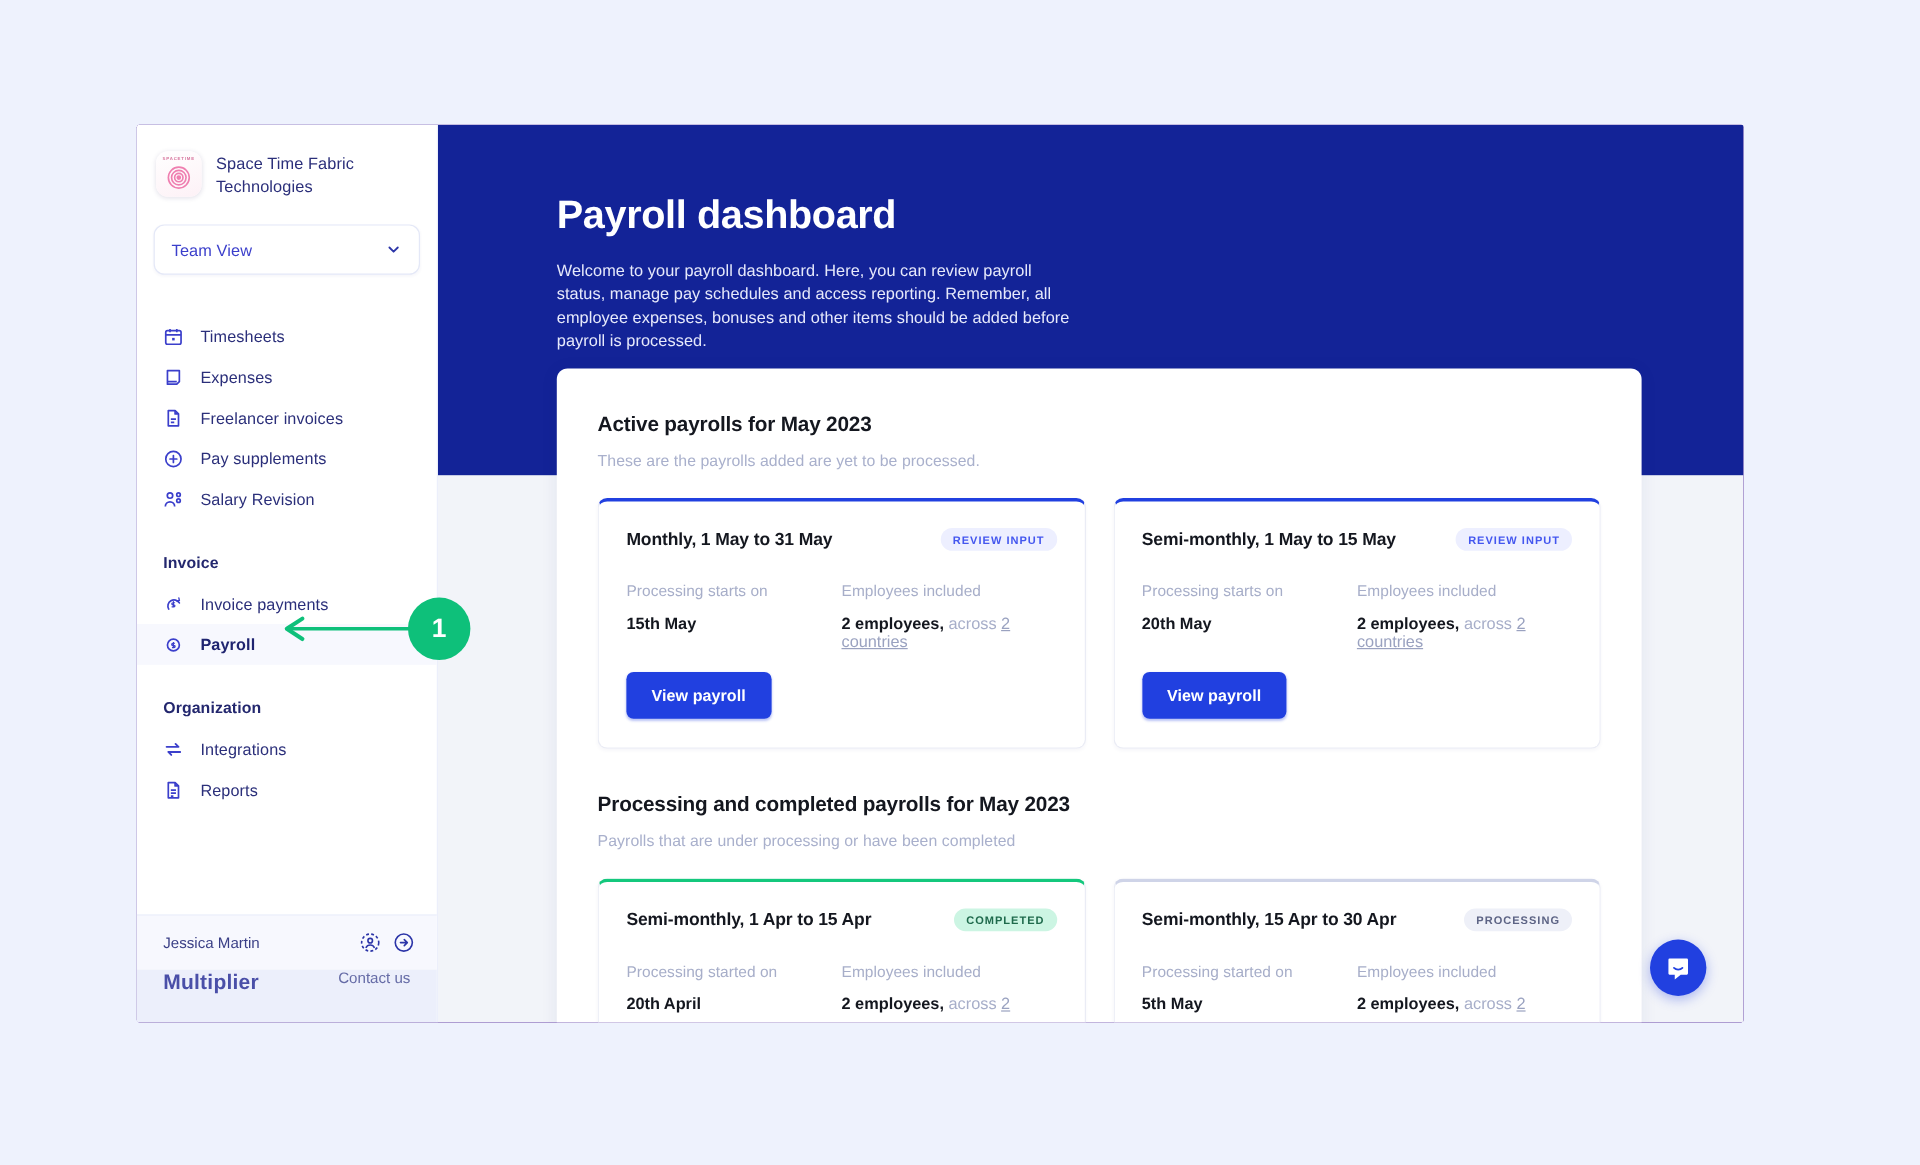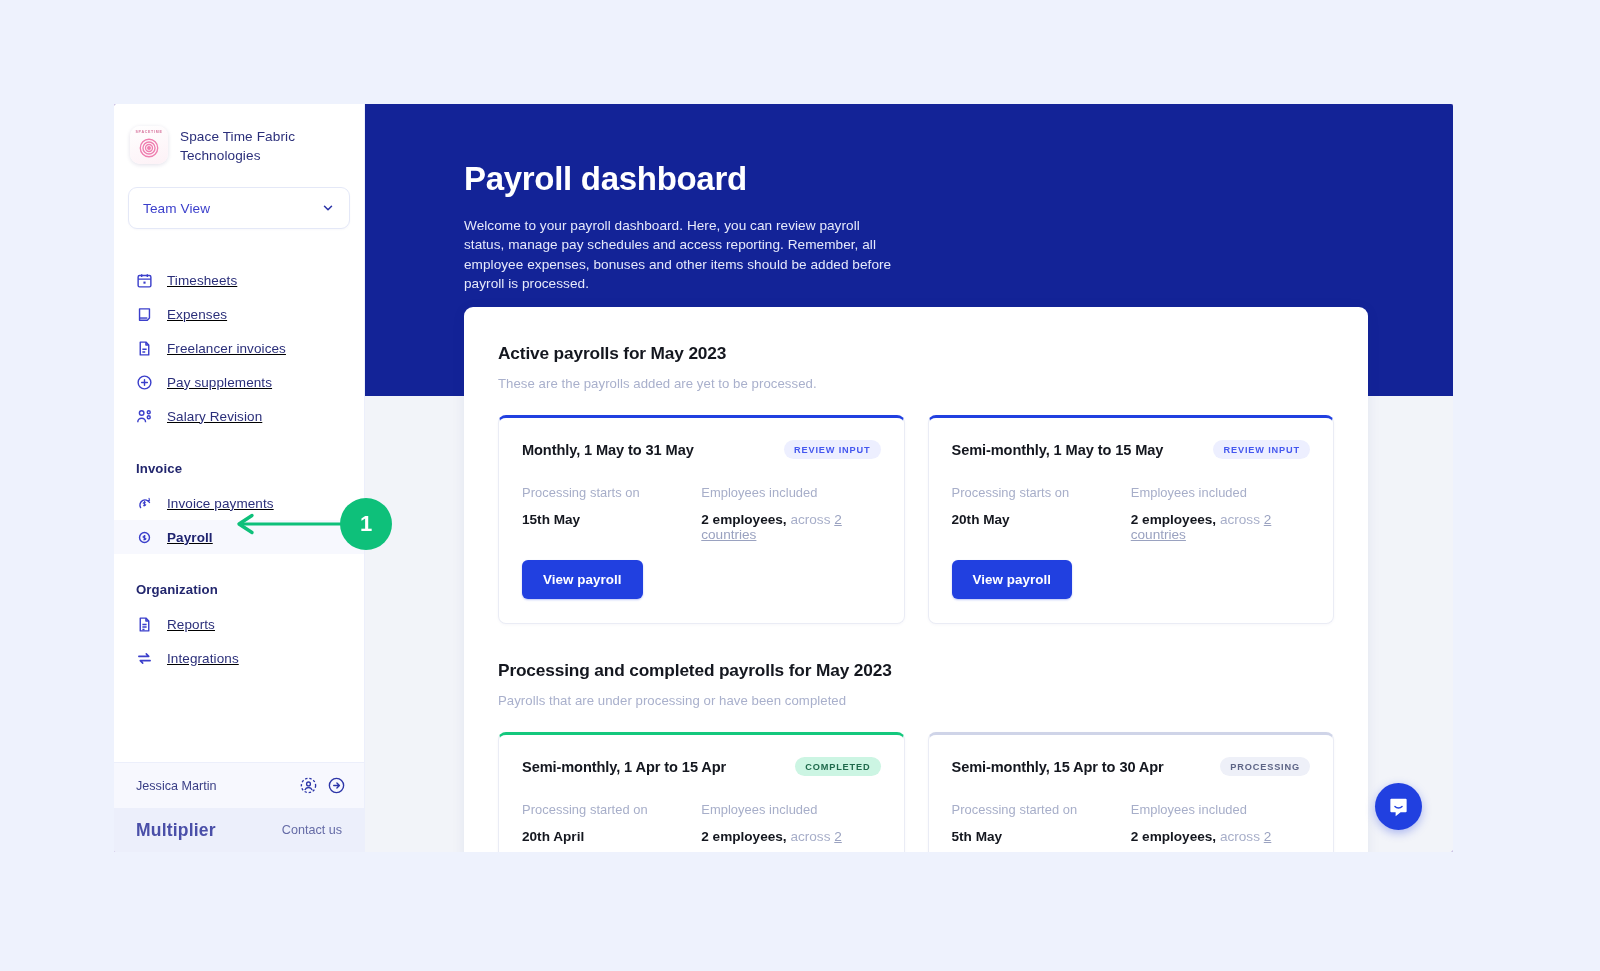--- a/index.html
+++ b/index.html
@@ -65,21 +65,21 @@
   }
   .team-select .tsv {
     flex: 1; font-size: 13.6px; color: #3b3fcb; letter-spacing: .1px;
   }
   .chev { width: 14px; height: 14px; color: #2c35a8; }
 
   .nav { padding-top: 34px; flex: 1; }
   .nav-item {
     display: flex; align-items: center; gap: 14px;
     height: 34px; padding: 0 18px 0 22px;
-    cursor: pointer; position: relative; text-decoration: underline;
+    cursor: pointer; position: relative;
   }
   .nav-item .ic { width: 17px; height: 17px; flex:0 0 17px; color:#3b3fcb; display:flex;align-items:center;justify-content:center;}
   .nav-item .lb { font-size: 13.5px; color: #2b2f7a; letter-spacing: .1px; }
   .nav-item.active { background: #f7f8fe; }
   .nav-item.active .lb { font-weight: 700; color: #1f2470; }
   .nav-gap { height: 28px; }
   .nav-heading {
     font-size: 13.2px; font-weight: 700; color: #23276e;
     padding: 0 22px; margin-bottom: 10px; letter-spacing: .1px;
   }
@@ -88,21 +88,21 @@
     height: 46px; border-top: 1px solid #eceffb;
     display: flex; align-items: center;
     padding: 0 18px 0 22px; gap: 9px;
     background: #f7f8fe;
   }
   .user-bar .uname { flex: 1; font-size: 12.6px; color: #3a3f86; }
   .user-bar .uic { width: 19px; height: 19px; color: #2c35a8; cursor: pointer; }
 
   .brand-bar {
     height: 44px; background: #eceffb;
-    display: flex; align-items: center; justify-content: space-between;
+    display: flex; align-items: flex-start; justify-content: space-between;
     padding: 0 22px;
   }
   .brand-bar .bname { font-size: 17.5px; font-weight: 700; color: #4a4fa8; letter-spacing: .2px; }
   .brand-bar .contact { font-size: 12.6px; color: #656ba6; cursor: pointer; }
 
   
   .main {
     position: absolute; left: 251px; top: 0;
     width: 1088px; height: 748px;
     background: #f2f4f9;
@@ -312,37 +312,37 @@
         </span>
         <span class="lb">Payroll</span>
       </div>
 
       <div class="nav-gap"></div>
       <div class="nav-heading">Organization</div>
 
 
       <div class="nav-item">
         <span class="ic">
+          <svg viewBox="0 0 24 24" width="17" height="17" fill="none" stroke="currentColor" stroke-width="2.2" stroke-linecap="round" stroke-linejoin="round">
+              <path d="M4 9h14l-3.5-3.5"></path>
+              <path d="M20 15H6l3.5 3.5"></path>
+            </svg>
+        </span>
+        <span class="lb">Integrations</span>
+      </div>
+
+      <div class="nav-item">
+        <span class="ic">
           <svg viewBox="0 0 24 24" width="17" height="17" fill="none" stroke="currentColor" stroke-width="2" stroke-linejoin="round">
               <path d="M14 3H6v18h12V7z"></path>
               <path d="M14 3v4h4"></path>
               <path d="M9 12h6M9 15.5h6M9 19h3"></path>
             </svg>
         </span>
         <span class="lb">Reports</span>
-      </div>
-
-      <div class="nav-item">
-        <span class="ic">
-          <svg viewBox="0 0 24 24" width="17" height="17" fill="none" stroke="currentColor" stroke-width="2.2" stroke-linecap="round" stroke-linejoin="round">
-              <path d="M4 9h14l-3.5-3.5"></path>
-              <path d="M20 15H6l3.5 3.5"></path>
-            </svg>
-        </span>
-        <span class="lb">Integrations</span>
       </div>
     </nav>
 
     <div class="user-bar">
       <span class="uname">Jessica Martin</span>
       <svg class="uic" viewBox="0 0 24 24" fill="none" stroke="currentColor" stroke-width="1.7">
           <circle cx="12" cy="12" r="9" stroke-dasharray="3 2.4"></circle>
           <circle cx="12" cy="10" r="2.4"></circle>
           <path d="M7.4 17.6c.9-2 2.6-3.1 4.6-3.1s3.7 1.1 4.6 3.1"></path>
         </svg>

